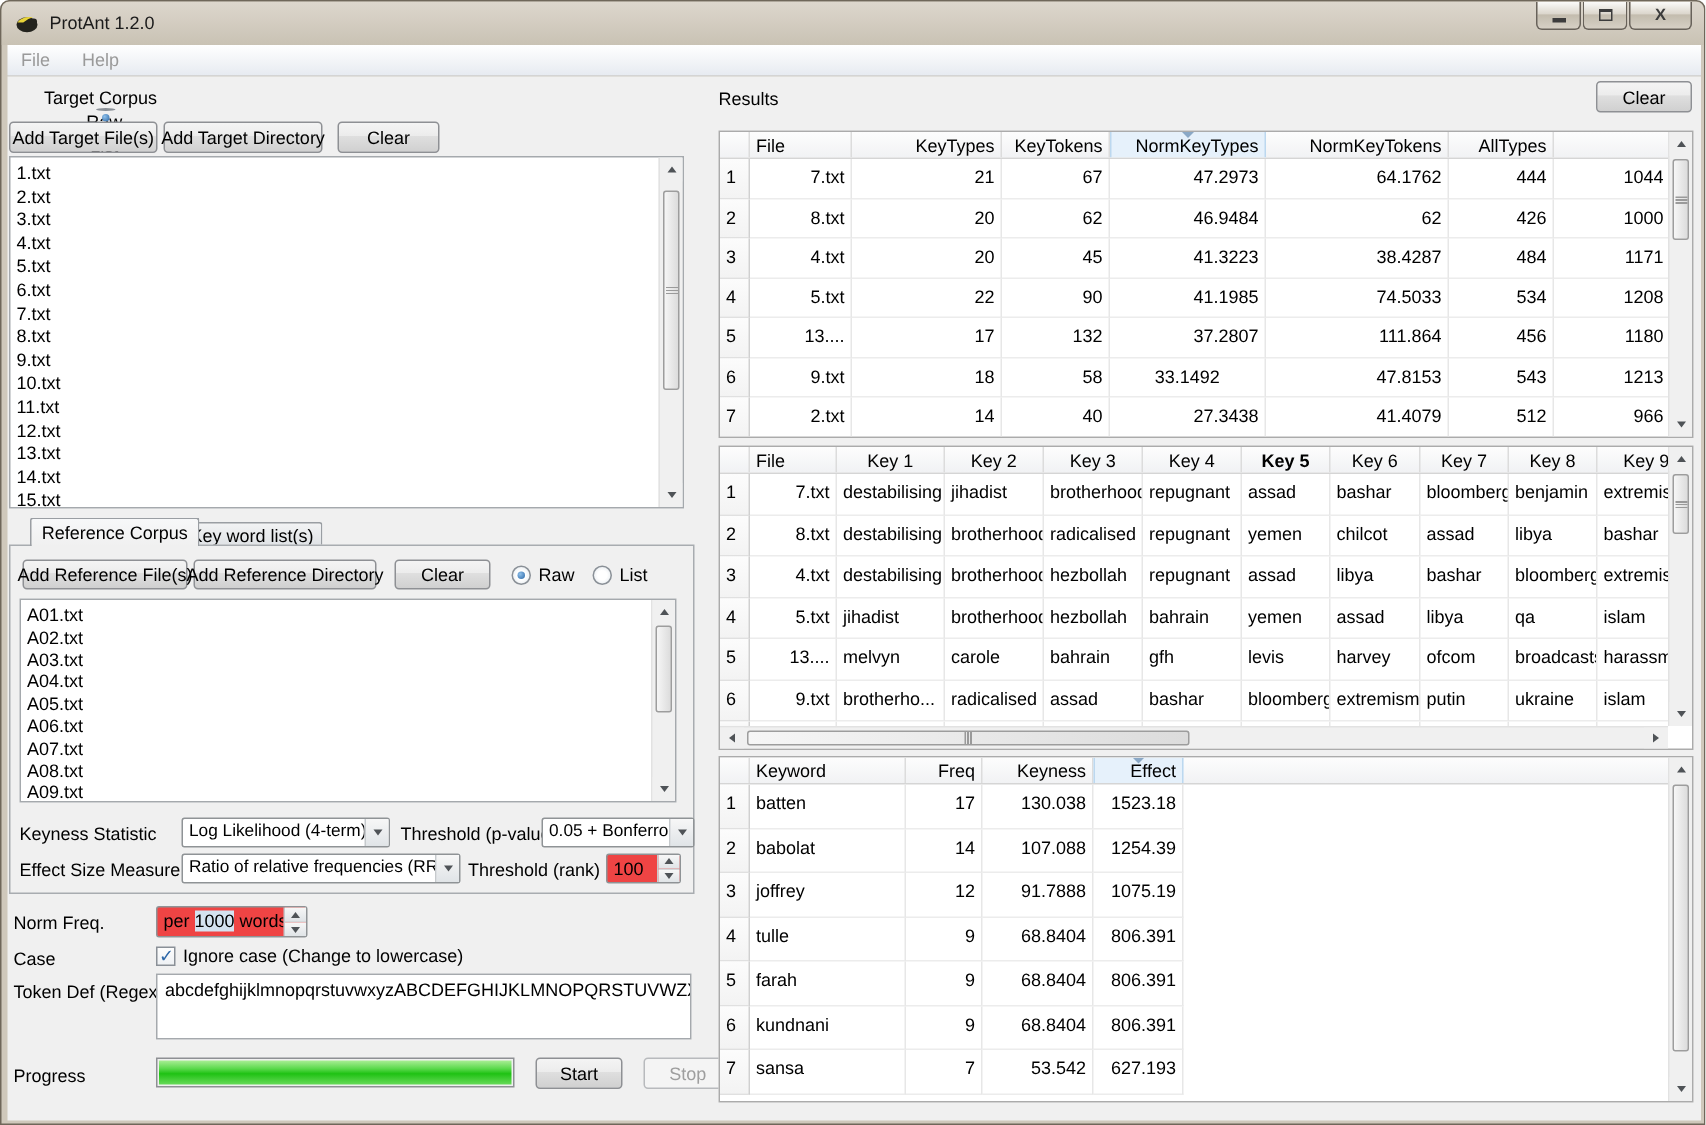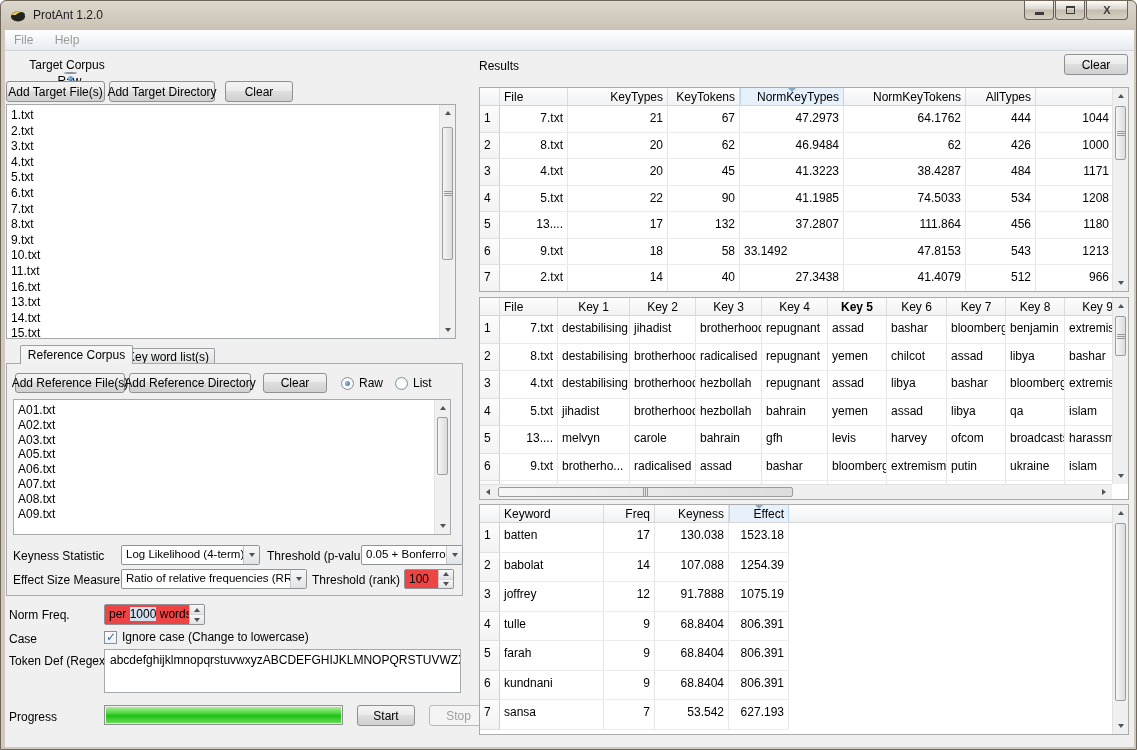--- a/index.html
+++ b/index.html
@@ -156,21 +156,21 @@
         <div class="list-item">2.txt</div>
         <div class="list-item">3.txt</div>
         <div class="list-item">4.txt</div>
         <div class="list-item">5.txt</div>
         <div class="list-item">6.txt</div>
         <div class="list-item">7.txt</div>
         <div class="list-item">8.txt</div>
         <div class="list-item">9.txt</div>
         <div class="list-item">10.txt</div>
         <div class="list-item">11.txt</div>
-        <div class="list-item">16.txt</div>
+        <div class="list-item">12.txt</div>
         <div class="list-item">13.txt</div>
         <div class="list-item">14.txt</div>
         <div class="list-item">15.txt</div>
       </div>
     <div class="vscroll">
       <div class="sb-btn up">
           <span class="tri-up"></span>
         </div>
       <div class="sb-thumb" style="top:22px;height:133px;">
           <span class="grip"></span>
@@ -194,20 +194,21 @@
     <span class="ctrl-label">Raw</span>
     <span class="radio" style="margin-left:12px;"></span>
     <span class="ctrl-label">List</span>
   </div>
 
   <div class="listbox" style="left:12px;top:398px;width:438px;height:136px;">
     <div class="list-items tight">
         <div class="list-item tight">A01.txt</div>
         <div class="list-item tight">A02.txt</div>
         <div class="list-item tight">A03.txt</div>
+        <div class="list-item tight">A04.txt</div>
         <div class="list-item tight">A05.txt</div>
         <div class="list-item tight">A06.txt</div>
         <div class="list-item tight">A07.txt</div>
         <div class="list-item tight">A08.txt</div>
         <div class="list-item tight">A09.txt</div>
       </div>
     <div class="vscroll">
       <div class="sb-btn up">
           <span class="tri-up"></span>
         </div>
@@ -345,21 +346,21 @@
           <div class="td" style="width: 104px; text-align: right;">37.2807</div>
           <div class="td" style="width: 122px; text-align: right;">111.864</div>
           <div class="td" style="width: 70px; text-align: right;">456</div>
           <div class="td" style="width: 78px; text-align: right;">1180</div>
         </div>
         <div class="tr" style="height: 26.5px;">
           <div class="td gutter" style="width: 20px; text-align: left;">6</div>
           <div class="td" style="width: 68px; text-align: right;">9.txt</div>
           <div class="td" style="width: 100px; text-align: right;">18</div>
           <div class="td" style="width: 72px; text-align: right;">58</div>
-          <div class="td" style="width: 104px; text-align: left;">33.1492</div>
+          <div class="td" style="width: 104px; text-align: center;">33.1492</div>
           <div class="td" style="width: 122px; text-align: right;">47.8153</div>
           <div class="td" style="width: 70px; text-align: right;">543</div>
           <div class="td" style="width: 78px; text-align: right;">1213</div>
         </div>
         <div class="tr" style="height: 26.5px;">
           <div class="td gutter" style="width: 20px; text-align: left;">7</div>
           <div class="td" style="width: 68px; text-align: right;">2.txt</div>
           <div class="td" style="width: 100px; text-align: right;">14</div>
           <div class="td" style="width: 72px; text-align: right;">40</div>
           <div class="td" style="width: 104px; text-align: right;">27.3438</div>

